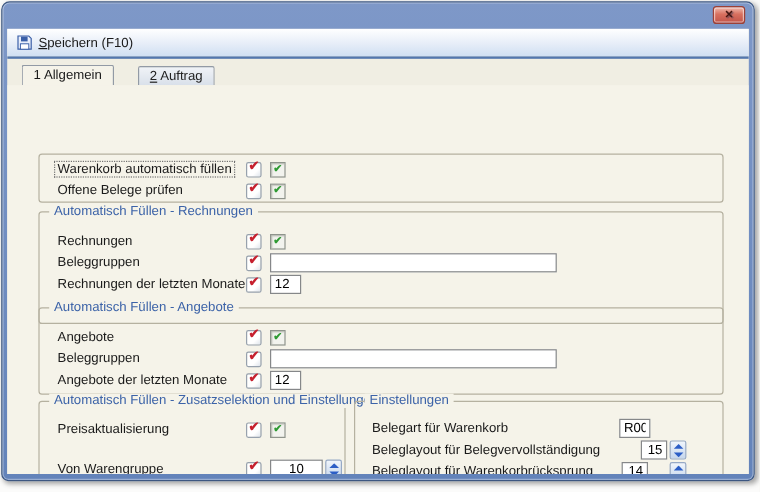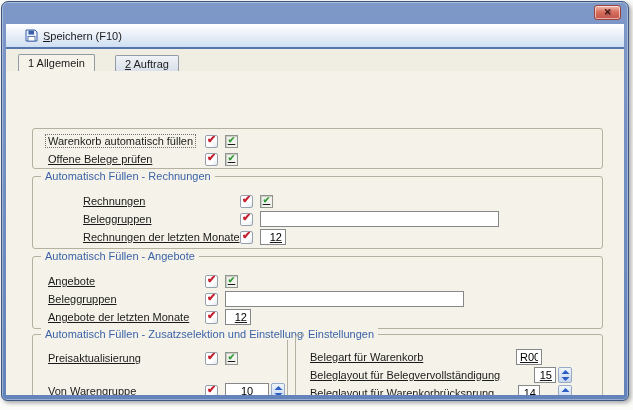--- a/index.html
+++ b/index.html
@@ -14,68 +14,68 @@
     color:#fff; font-weight:bold; font-size:11px; text-shadow:1px 1px 1px rgba(20,40,80,.5); }
   .close-btn { position:absolute; top:3px; right:7px; width:27px; height:15px;
     background:linear-gradient(#f2bcb0,#d8705f 45%,#c2544a); border:1px solid #9c4137; border-radius:3px;
     box-shadow:inset 0 0 0 1px rgba(255,255,255,.55);
     display:flex; align-items:center; justify-content:center;
     color:#441510; font-size:9px; font-weight:bold; line-height:1; cursor:default; }
 
   .body-area { position:absolute; left:4px; right:4px; top:22px; bottom:5px; background:#f0eee3; overflow:hidden; }
 
   .toolbar { height:25px; background:linear-gradient(#ffffff,#e6edf8 55%,#cfdff2);
-    border-bottom:2px solid #5377ad; display:flex; align-items:center; padding-left:13px; }
+    border-bottom:2px solid #5377ad; display:flex; align-items:center; padding-left:2px; }
   .save-btn { display:flex; align-items:center; gap:5px; height:21px; padding:0 6px; cursor:default; }
   .floppy { display:block; }
 
   .tabstrip { display:flex; align-items:flex-end; padding:5px 0 0 12px; height:22px; }
   .tab { height:17px; line-height:16px; padding:0 9px; border:1px solid #929aa5; border-bottom:none;
     border-radius:2px 2px 0 0; cursor:default; white-space:nowrap; }
   .tab.active { background:#f5f3e9; position:relative; z-index:2; }
   .tab.inactive { background:linear-gradient(#f0f3f7,#d9e0ea); height:16px; margin-left:20px; color:#222; }
   .u { text-decoration:underline; }
 
   .page { position:absolute; left:0; right:0; top:47px; bottom:0; background:#f5f3e9; }
 
   .group { position:absolute; border:1px solid #b5b1a0; border-radius:3px; }
   .group-title { position:absolute; top:-7px; left:8px; background:#f5f3e9; padding:0 4px;
     color:#3c63a8; white-space:nowrap; }
 
-  .row { display:flex; align-items:center; height:18px; padding-left:15px;text-decoration:underline; }
+  .row { display:flex; align-items:center; height:18px; padding-left:15px; }
   .lbl { width:157px; white-space:nowrap; }
   .focus-rect { display:inline-block; border:1px dotted #707070; padding:0 2px; margin-left:-3px; }
 
   .doc-icon { position:relative; width:13px; height:13px; margin-right:7px; flex:none;
     background:linear-gradient(135deg,#ffffff 65%,#dfe5ec); border:1px solid #97a1ad; border-radius:2px; }
   .doc-check { position:absolute; left:1px; top:-3px; color:#c6202e; font-size:11px; font-weight:bold; line-height:1.1; }
 
   .checkbox { width:13px; height:13px; flex:none; background:#f2f3ee; border:1px solid #8f948c;
     box-shadow:inset 1px 1px 1px rgba(120,125,115,.35);
     display:flex; align-items:center; justify-content:center; }
   .cb-check { color:#2f9a33; font-size:9px; font-weight:bold; line-height:1; margin-top:-1px; }
 
   input { font-family:"Liberation Sans",sans-serif; font-size:11px; color:#000;
     border:1px solid #858789; background:#fff; height:16px; padding:0 3px; }
   .txt-input { width:239px; }
-  .num-input { width:26px; text-align:right; }
+  .num-input { width:26px; text-align:left; }
   .num-input-wide { width:44px; text-align:center; }
   .num-input-sm { width:22px; text-align:right; }
   .r00-input { width:26px; text-align:left; }
 
   .spin-btn { width:14px; height:16px; margin-left:2px; flex:none;
     background:linear-gradient(#f0f5fc,#c6d6ec); border:1px solid #96a9c6; border-radius:2px;
     display:flex; align-items:center; justify-content:center; }
 
   .ctrl-right { margin-left:auto; display:flex; align-items:center; }
   .spacer { height:15px; }
 
   
   #grp-general      { left:26px;  top:57px;  width:571px; height:41px; padding-top:3px; }
-  #grp-rechnungen   { left:26px;  top:105px; width:571px; height:73px; padding-top:15px;padding-left:35px; }
+  #grp-rechnungen   { left:26px;  top:105px; width:571px; height:94px; padding-top:15px; }
   #grp-angebote     { left:26px;  top:185px; width:571px; height:73px; padding-top:15px; }
   #grp-zusatz       { left:26px;  top:263px; width:256px; height:99px; padding-top:14px; }
   #grp-einstellungen{ left:289px; top:263px; width:308px; height:99px; padding-top:13px; }
   #grp-einstellungen .row { padding-left:14px; }
 </style>
 </head>
 <body>
 
 <div class="stage">
   <div class="window">

